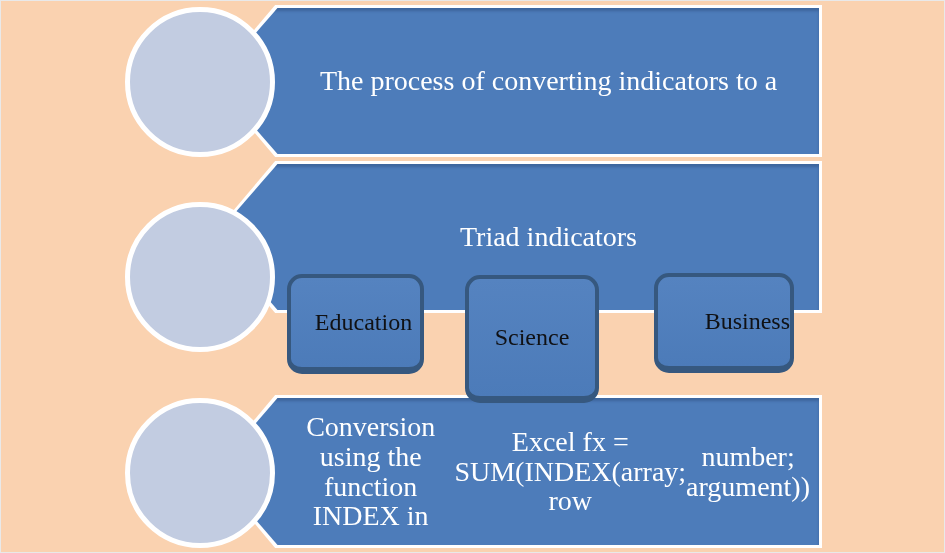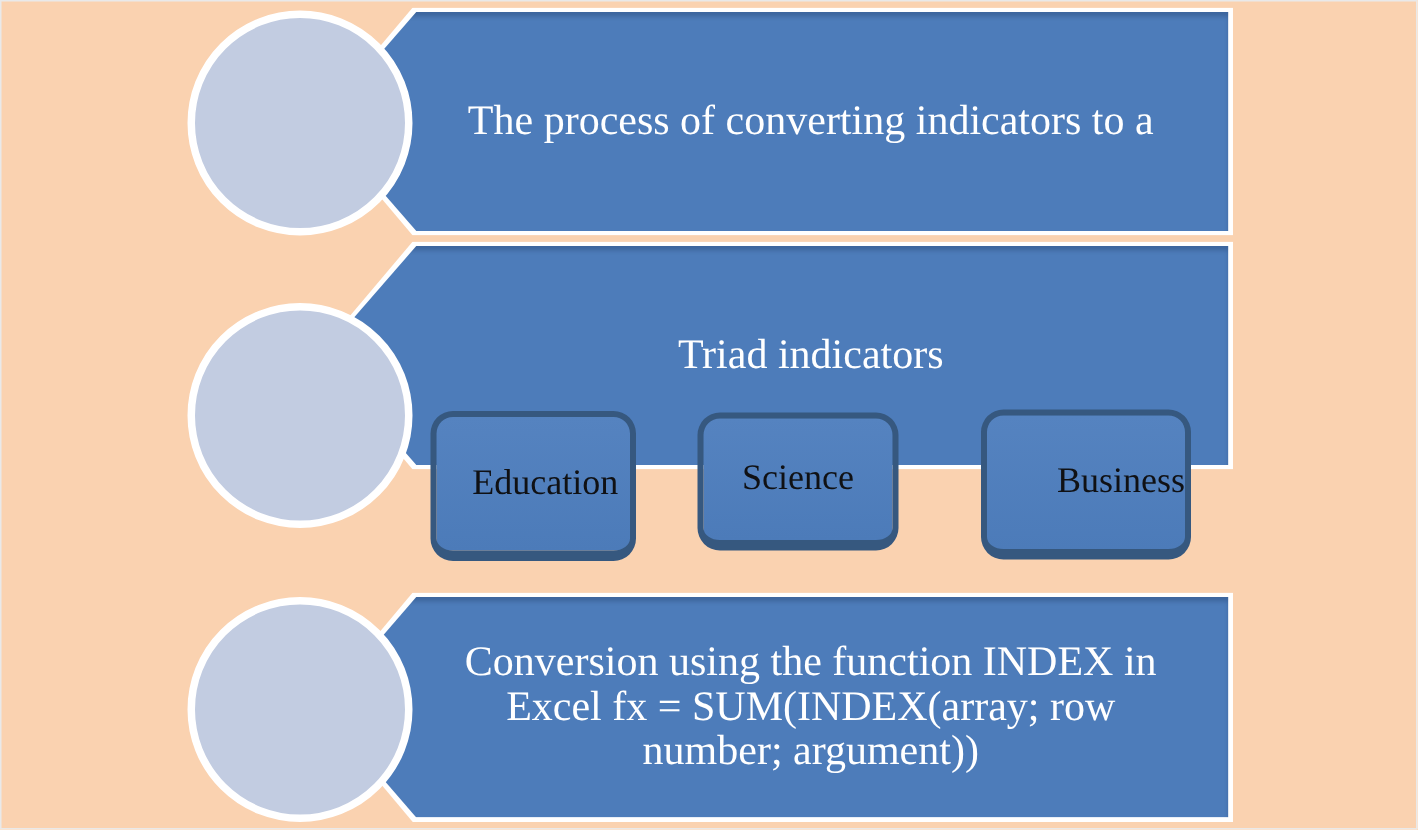--- a/index.html
+++ b/index.html
@@ -20,26 +20,26 @@
     clip-path:polygon(0 50%,10.5% 0,100% 0,100% 100%,10.5% 100%);
   }
   .banner-fill{
     position:absolute;inset:3px;
     background:var(--banner,#4d7cba);
     clip-path:polygon(0 50%,10.5% 0,100% 0,100% 100%,10.5% 100%);
     box-shadow:inset 0 3px 3px rgba(23,44,82,0.28);
   }
   .banner-text{
     position:absolute;inset:0;
-    padding:6px 28px 6px 76px;
-    display:flex;flex-direction:column;
+    padding:6px 12px 6px 76px;
+    display:flex;flex-direction:row;
     align-items:center;justify-content:center;
     color:var(--banner-text,#ffffff);
     font-size:28px;line-height:1.06;
-    text-align:right;
+    text-align:center;
   }
   .b1{top:4px;height:152px;}
   .b2{top:160px;height:152px;}
   .b3{top:394px;height:153px;}
   
   .circle{
     position:absolute;
     width:140px;height:140px;
     border-radius:50%;
     background:var(--circle,#c2cce1);
@@ -57,21 +57,21 @@
     border:4px solid var(--box-border,#36587f);
     border-bottom-width:7px;
     border-radius:15px;
     background:linear-gradient(180deg,#5583c0 0%,#4c7bb9 100%);
     display:flex;align-items:center;justify-content:center;
     color:var(--box-text,#101114);
     font-size:24px;
     text-align:center;
   }
   .ib1{left:286px;top:273px;width:137px;height:100px;padding-left:16px;}
-  .ib2{left:464px;top:274px;width:134px;height:92px;}
+  .ib2{left:464px;top:274px;width:134px;height:128px;}
   .ib3{left:653px;top:272px;width:140px;height:100px;justify-content:flex-end;}
   .line{display:block;}
 </style>
 </head>
 <body>
 
 <div class="stage" style="--bg: #fad2b0; --banner: #4d7cba; --banner-text: #ffffff; --circle: #c2cce1; --box-border: #36587f; --box-text: #101114;">
 
   <div class="banner b1">
     <div class="banner-fill"></div>

